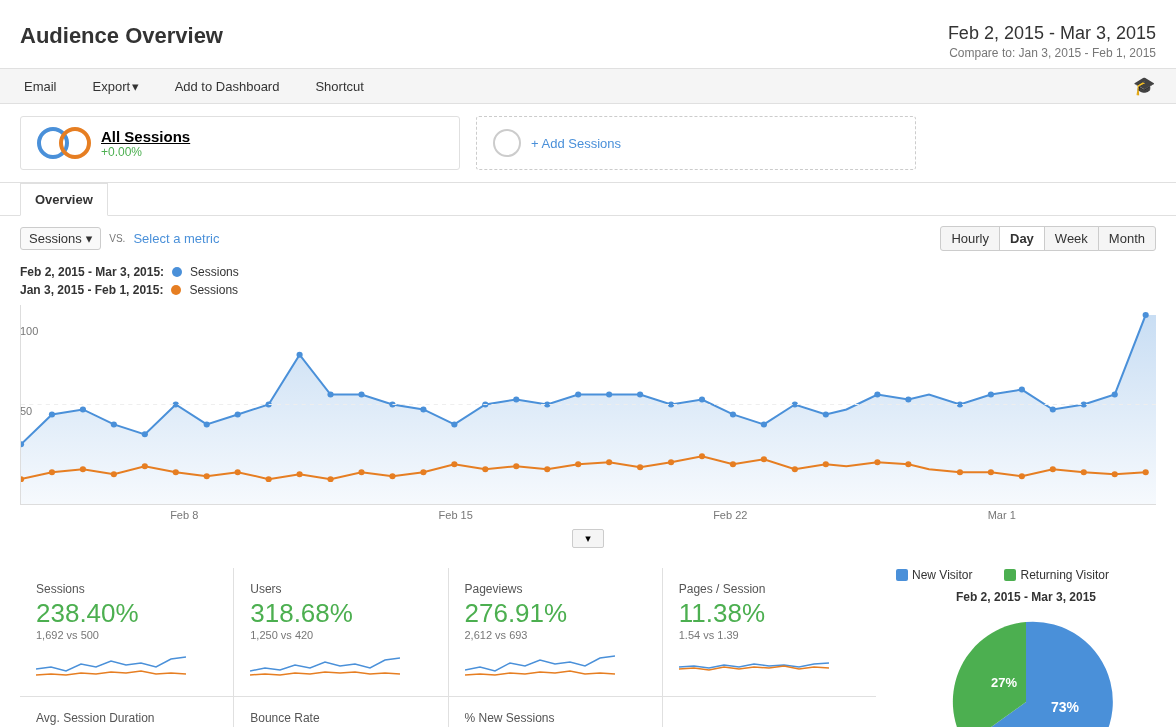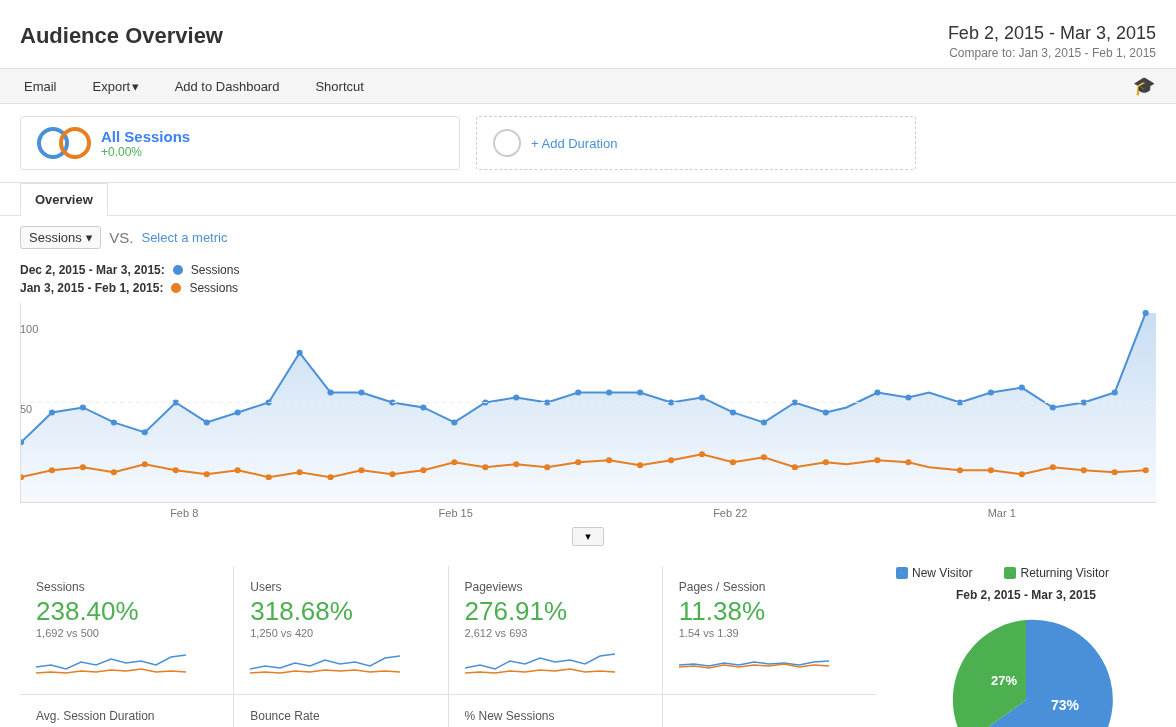--- a/index.html
+++ b/index.html
@@ -17,35 +17,35 @@
     .toolbar-btn { background: none; border: none; color: #333; font-size: 13px; cursor: pointer; padding: 2px 4px; }
     .export-btn { display: flex; align-items: center; gap: 2px; }
     .cap-icon { margin-left: auto; font-size: 18px; color: #555; }
 
     
     .segments { display: flex; padding: 12px 20px; gap: 16px; border-bottom: 1px solid #e0e0e0; }
     .segment-box { border: 1px solid #e0e0e0; border-radius: 3px; padding: 10px 16px; display: flex; align-items: center; gap: 10px; min-width: 440px; }
     .segment-circles { display: flex; }
     .circle-blue { width: 32px; height: 32px; border: 4px solid #4A90D9; border-radius: 50%; }
     .circle-orange { width: 32px; height: 32px; border: 4px solid #E67E22; border-radius: 50%; margin-left: -10px; }
-    .segment-name { font-size: 15px; font-weight: bold; color: #3b82f6; }
+    .segment-name { font-size: 15px; font-weight: bold; color: #000000; text-decoration: underline; }
     .segment-change { font-size: 12px; color: #4CAF50; }
     .add-segment-box { border: 1px dashed #ccc; border-radius: 3px; padding: 10px 16px; display: flex; align-items: center; gap: 10px; min-width: 440px; color: #4A90D9; cursor: pointer; }
     .add-circle { width: 28px; height: 28px; border: 2px solid #ccc; border-radius: 50%; }
 
     
     .tabs { padding: 0 20px; border-bottom: 1px solid #e0e0e0; }
     .tab { display: inline-block; padding: 8px 14px; border: 1px solid #e0e0e0; border-bottom: none; background: #fff; font-size: 13px; cursor: pointer; margin-bottom: -1px; }
     .tab.active { background: #fff; border-bottom: 1px solid #fff; font-weight: bold; }
 
     
     .chart-controls { display: flex; align-items: center; padding: 10px 20px; justify-content: space-between; }
     .metric-selector { display: flex; align-items: center; gap: 8px; }
     .metric-dropdown { border: 1px solid #ccc; border-radius: 3px; padding: 3px 8px; font-size: 13px; background: #f9f9f9; cursor: pointer; display: flex; align-items: center; gap: 4px; }
-    .vs-text { color: #777; font-size: 15px; }
+    .vs-text { color: #777; font-size: 10px; }
     .select-metric { color: #4A90D9; font-size: 13px; cursor: pointer; }
     .time-buttons { display: flex; gap: 0; }
     .time-btn { border: 1px solid #ccc; padding: 4px 10px; font-size: 13px; cursor: pointer; background: #f5f5f5; color: #333; margin-left: -1px; }
     .time-btn.active { background: #fff; font-weight: bold; }
     .time-btn:first-child { border-radius: 3px 0 0 3px; }
     .time-btn:last-child { border-radius: 0 3px 3px 0; }
 
     
     .chart-legend { padding: 4px 20px 8px; display: flex; flex-direction: column; gap: 4px; }
     .legend-row { display: flex; align-items: center; gap: 8px; font-size: 12px; }
@@ -117,42 +117,48 @@
       <div class="circle-blue"></div>
       <div class="circle-orange"></div>
     </div>
     <div>
       <div class="segment-name">All Sessions</div>
       <div class="segment-change">+0.00%</div>
     </div>
   </div>
   <div class="add-segment-box">
     <div class="add-circle"></div>
-    <span>+ Add Duration</span>
+    <span>+ Add Sessions</span>
   </div>
 </div>
 
 <div class="tabs">
   <div class="tab active">Overview</div>
 </div>
 
 <div class="chart-controls">
   <div class="metric-selector">
     <div class="metric-dropdown">
       <span>Sessions</span>
       <span>▾</span>
     </div>
     <span class="vs-text">VS.</span>
     <span class="select-metric">Select a metric</span>
   </div>
+  <div class="time-buttons">
+    <button class="time-btn">Hourly</button>
+    <button class="time-btn active">Day</button>
+    <button class="time-btn">Week</button>
+    <button class="time-btn">Month</button>
+  </div>
 </div>
 
 <div class="chart-legend">
   <div class="legend-row">
-    <span class="legend-date">Dec 2, 2015 - Mar 3, 2015:</span>
+    <span class="legend-date">Feb 2, 2015 - Mar 3, 2015:</span>
     <span class="legend-dot" style="background:#4A90D9;"></span>
     <span>Sessions</span>
   </div>
   <div class="legend-row">
     <span class="legend-date">Jan 3, 2015 - Feb 1, 2015:</span>
     <span class="legend-dot" style="background:#E67E22;"></span>
     <span>Sessions</span>
   </div>
 </div>
 

